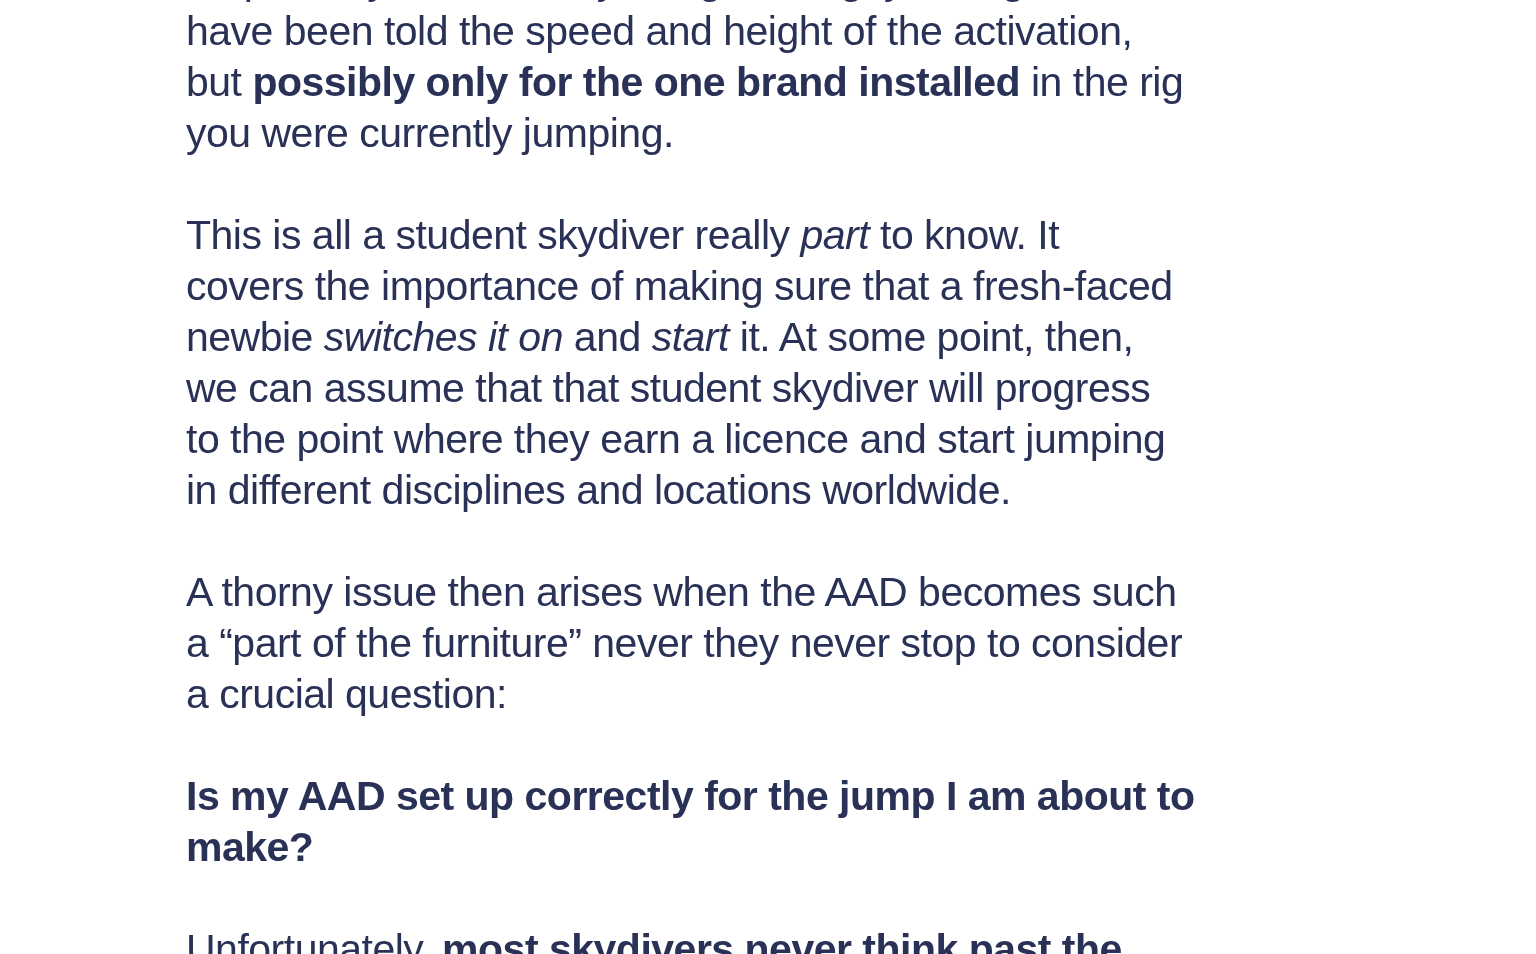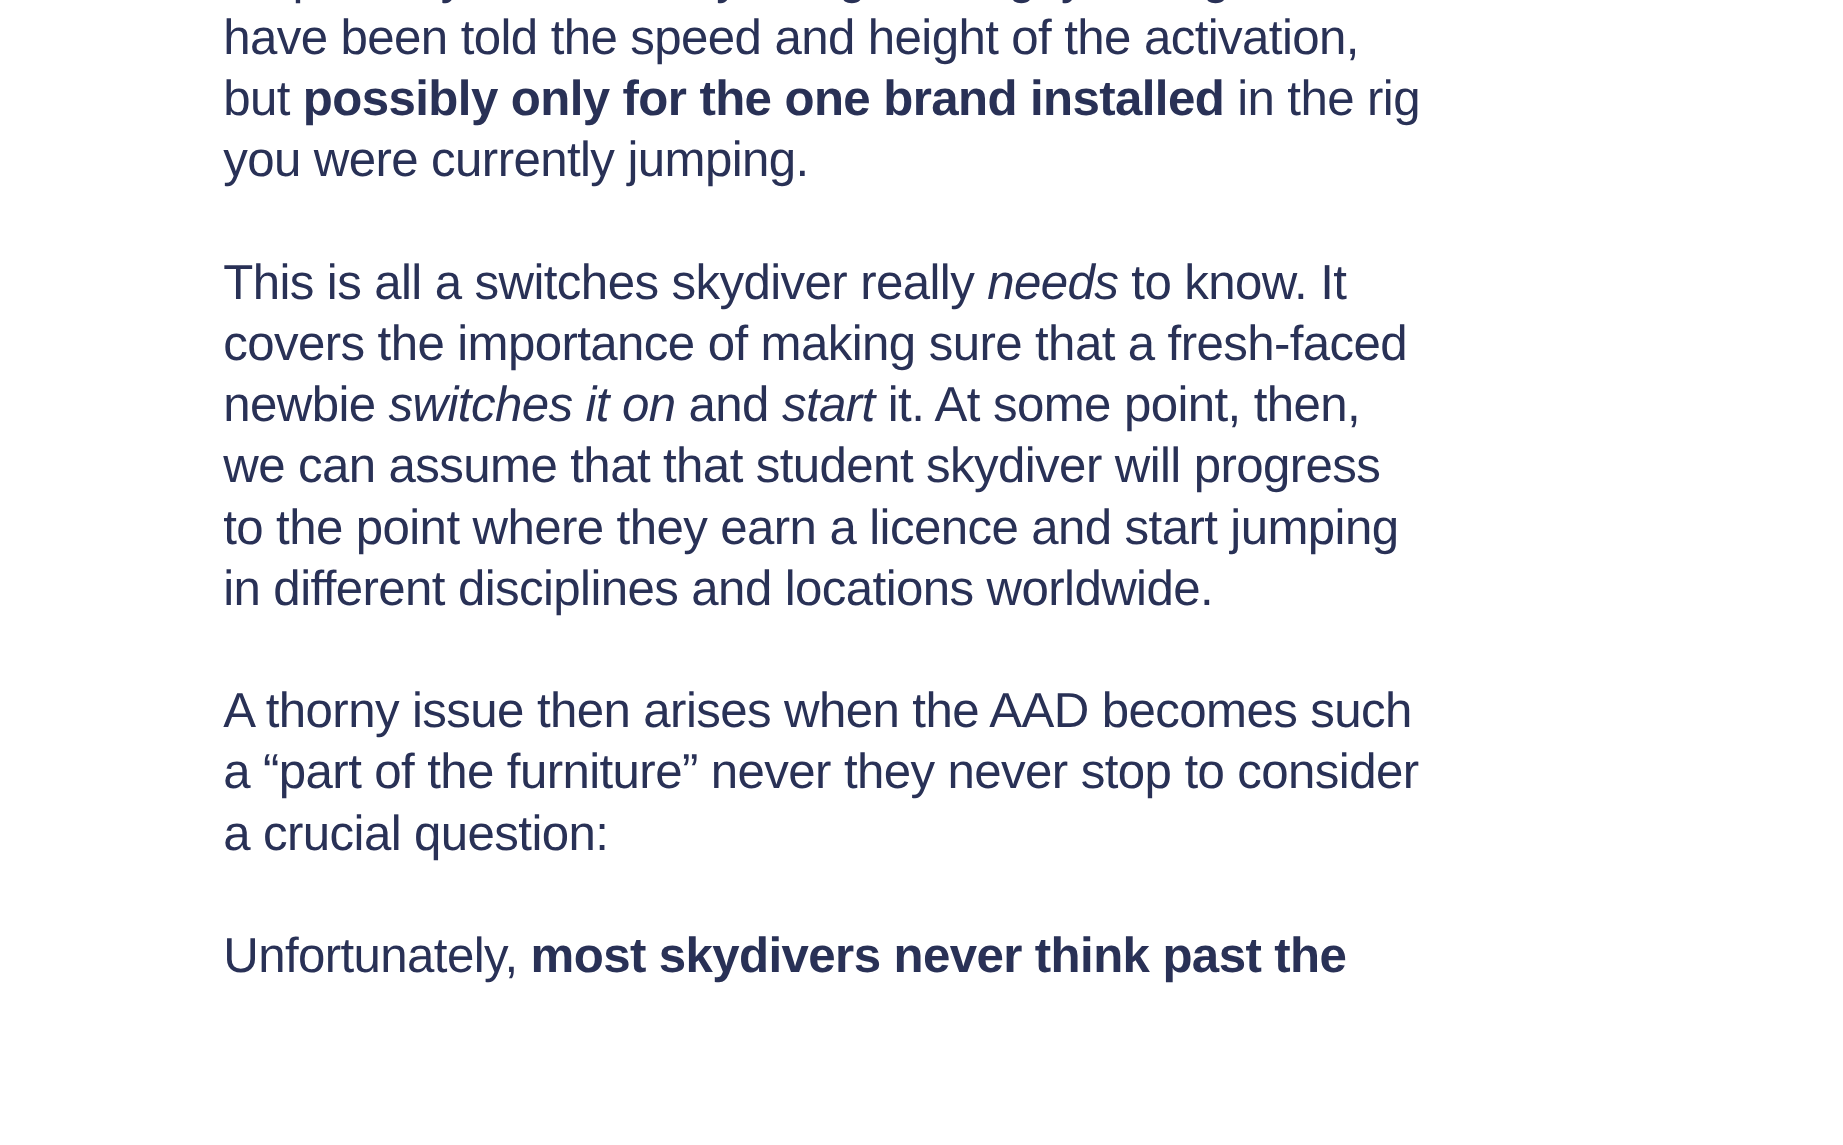--- a/index.html
+++ b/index.html
@@ -34,24 +34,26 @@
 </style>
 </head>
 <body>
 
 <main>
   <div class="article" style="background: rgb(255, 255, 255); color: rgb(41, 49, 86);">
       <p class="para"><span class="run-normal">As part of your initial skydiving training, you might
 have been told the speed and height of the activation,
 but </span><span class="run-bold">possibly only for the one brand installed</span><span class="run-normal"> in the rig
 you were currently jumping.</span></p>
-      <p class="para"><span class="run-normal">This is all a switches skydiver really </span><span class="run-italic">needs</span><span class="run-normal"> to know. It
+      <p class="para"><span class="run-normal">This is all a student skydiver really </span><span class="run-italic">part</span><span class="run-normal"> to know. It
 covers the importance of making sure that a fresh-faced
 newbie </span><span class="run-italic">switches it on</span><span class="run-normal"> and </span><span class="run-italic">start</span><span class="run-normal"> it. At some point, then,
 we can assume that that student skydiver will progress
 to the point where they earn a licence and start jumping
 in different disciplines and locations worldwide.</span></p>
       <p class="para"><span class="run-normal">A thorny issue then arises when the AAD becomes such
 a “part of the furniture” never they never stop to consider
 a crucial question:</span></p>
+      <p class="para"><span class="run-bold">Is my AAD set up correctly for the jump I am about to
+make?</span></p>
       <p class="para"><span class="run-normal">Unfortunately, </span><span class="run-bold">most skydivers never think past the</span></p>
     </div>
 </main>
 
 </body></html>

